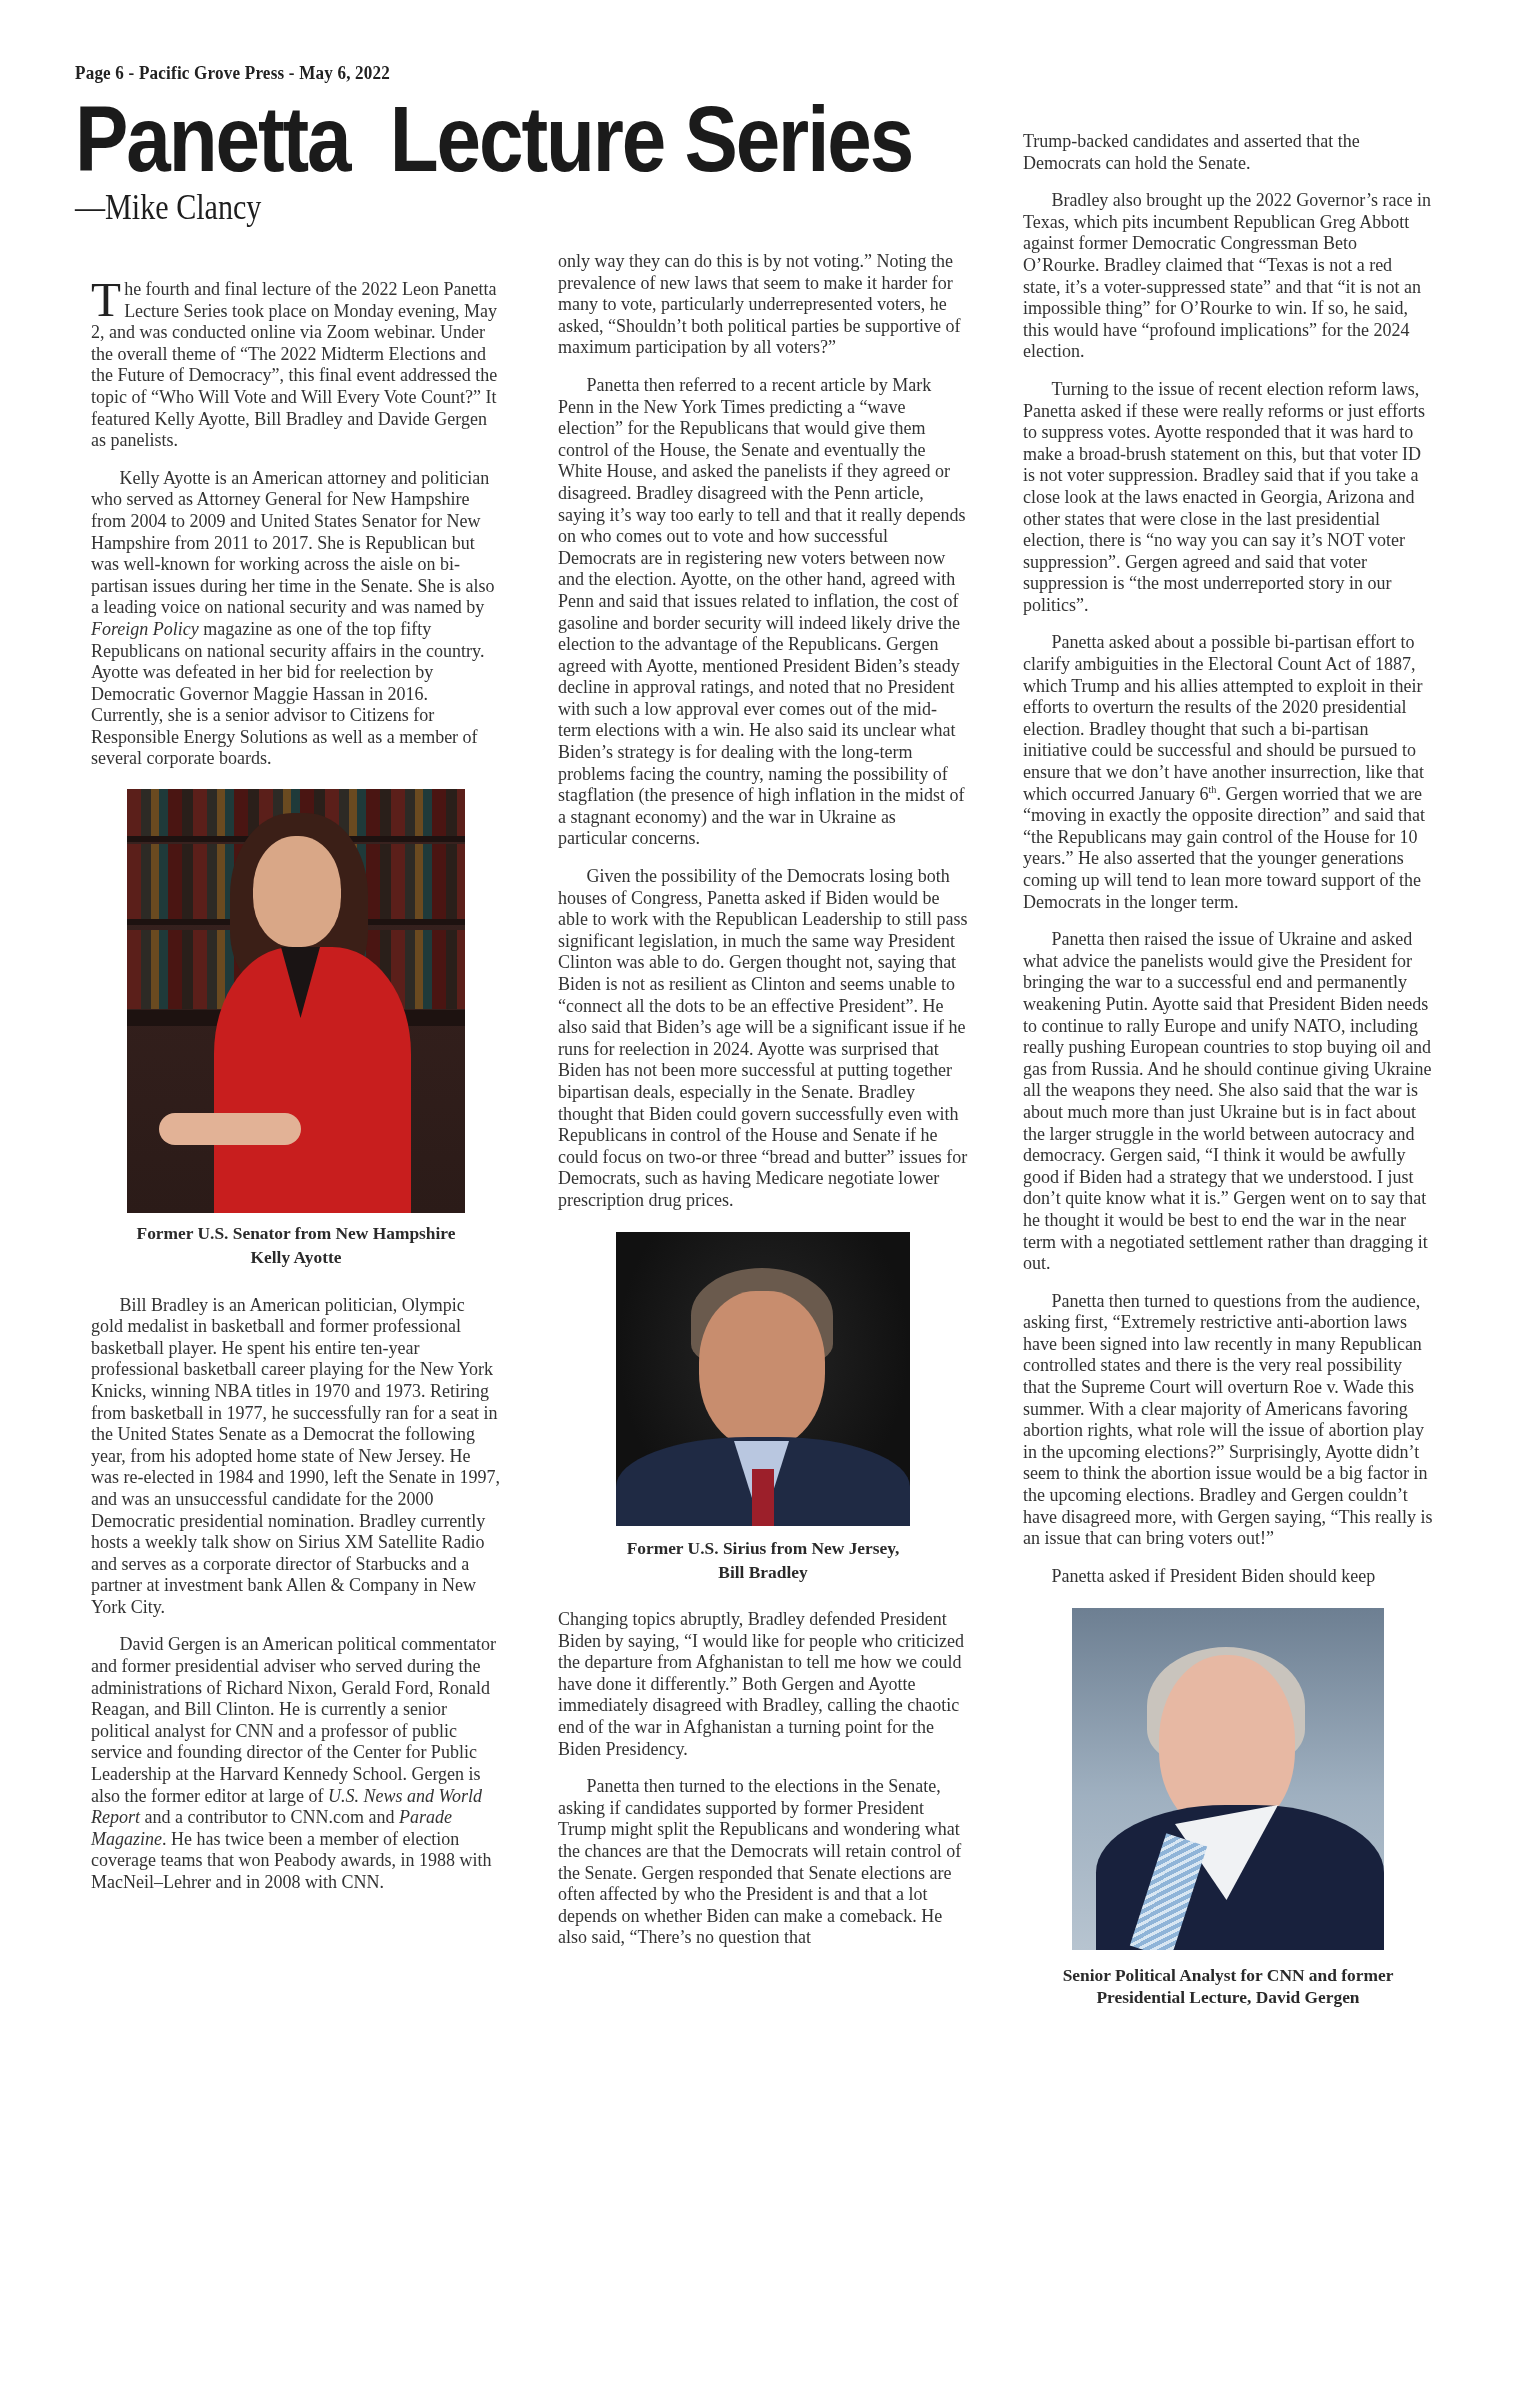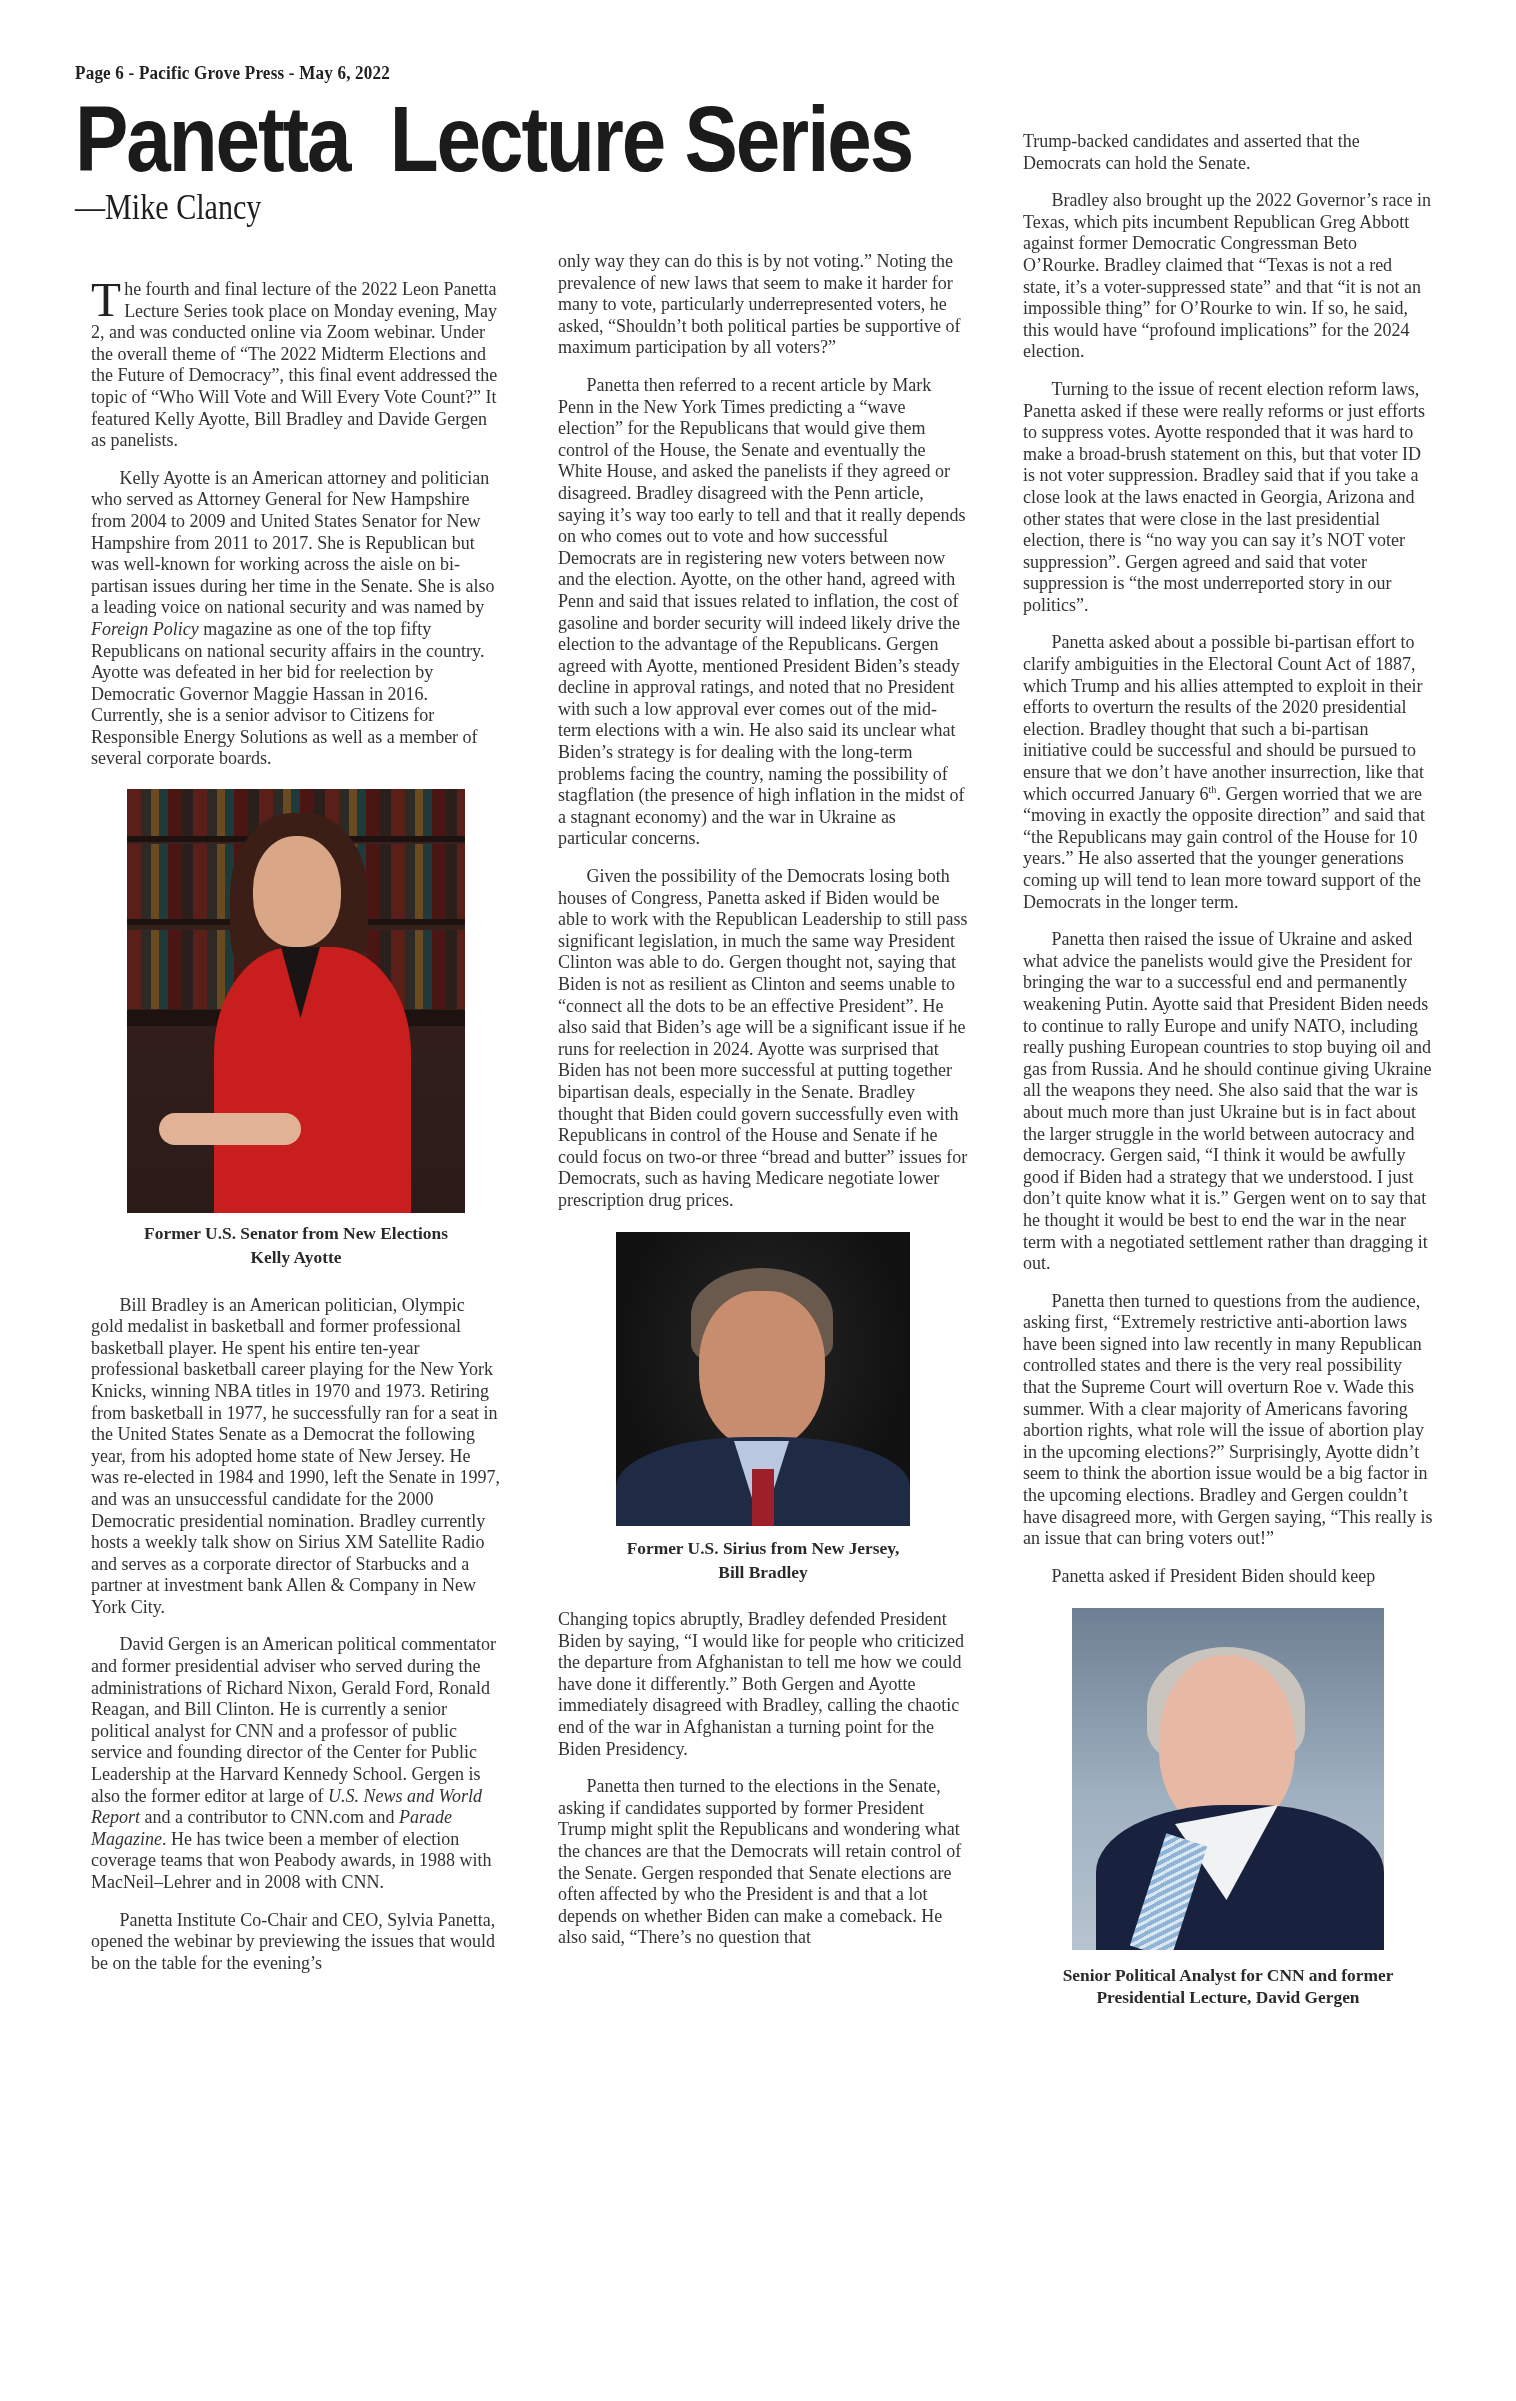--- a/index.html
+++ b/index.html
@@ -43,27 +43,26 @@
     <div class="shelf" style="top:130px;"></div>
     <div class="books" style="top:141px;height:79px;"></div>
     <div class="shelf" style="top:221px;height:16px;"></div>
     <div class="person" style="left:103px;top:24px;width:138px;height:182px;border-radius:45% 45% 35% 35%;background:#3b1f17;"></div>
     <div class="person" style="left:126px;top:47px;width:88px;height:111px;border-radius:48% 48% 45% 45%;background:#d9a787;"></div>
     <div class="person" style="left:87px;top:158px;width:197px;height:266px;border-radius:40% 40% 0 0;background:#c81e1e;"></div>
     <div class="person" style="left:154px;top:158px;width:39px;height:71px;background:#1a1414;clip-path:polygon(0 0,100% 0,50% 100%);"></div>
     <div class="person" style="left:32px;top:324px;width:142px;height:32px;border-radius:16px;background:#e2b296;"></div>
   </div>
   <div class="caption">
-    <div>Former U.S. Senator from New Elections</div>
+    <div>Former U.S. Senator from New Hampshire</div>
     <div>Kelly Ayotte</div>
   </div>
   <div style="height:9.5px"></div>
   <p>Bill Bradley is an American politician, Olympic gold medalist in basketball and former professional basketball player.  He spent his entire ten-year professional basketball career playing for the New York Knicks, winning NBA titles in 1970 and 1973.  Retiring from basketball in 1977, he successfully ran for a seat in the United States Senate as a Democrat the following year, from his adopted home state of New Jersey.  He was re-elected in 1984 and 1990, left the Senate in 1997, and was an unsuccessful candidate for the 2000 Democratic presidential nomination.  Bradley currently hosts a weekly talk show on Sirius XM Satellite Radio and serves as a corporate director of Starbucks and a partner at investment bank Allen &amp; Company in New York City.</p>
   <p><span>David Gergen is an American political commentator and former presidential adviser who served during the administrations of Richard Nixon, Gerald Ford, Ronald Reagan, and Bill Clinton.  He is currently a senior political analyst for CNN and a professor of public service and founding director of the Center for Public Leadership at the Harvard Kennedy School.  Gergen is also the former editor at large of </span><i>U.S. News and World Report</i><span> and a contributor to CNN.com and </span><i>Parade Magazine</i><span>.  He has twice been a member of election coverage teams that won Peabody awards, in 1988 with MacNeil–Lehrer and in 2008 with CNN.</span></p>
-  <p>Panetta Institute Co-Chair and CEO, Sylvia Panetta, opened the webinar by previewing the issues that would be on the table for the evening’s</p>
 </div>
 
 <div class="col col2">
   <p class="noindent">only way they can do this is by not voting.”  Noting the prevalence of new laws that seem to make it harder for many to vote, particularly underrepresented voters, he asked, “Shouldn’t both political parties be supportive of maximum participation by all voters?”</p>
   <p>Panetta then referred to a recent article by Mark Penn in the New York Times predicting a “wave election” for the Republicans that would give them control of the House, the Senate and eventually the White House, and asked the panelists if they agreed or disagreed.  Bradley disagreed with the Penn article, saying it’s way too early to tell and that it really depends on who comes out to vote and how successful Democrats are in registering new voters between now and the election.  Ayotte, on the other hand, agreed with Penn and said that issues related to inflation, the cost of gasoline and border security will indeed likely drive the election to the advantage of the Republicans.  Gergen agreed with Ayotte, mentioned President Biden’s steady decline in approval ratings, and noted that no President with such a low approval ever comes out of the mid-term elections with a win.  He also said its unclear what Biden’s strategy is for dealing with the long-term problems facing the country, naming the possibility of stagflation (the presence of high inflation in the midst of a stagnant economy) and the war in Ukraine as particular concerns.</p>
   <p>Given the possibility of the Democrats losing both houses of Congress, Panetta asked if Biden would be able to work with the Republican Leadership to still pass significant legislation, in much the same way President Clinton was able to do.  Gergen thought not, saying that Biden is not as resilient as Clinton and seems unable to “connect all the dots to be an effective President”.  He also said that Biden’s age will be a significant issue if he runs for reelection in 2024.  Ayotte was surprised that Biden has not been more successful at putting together bipartisan deals, especially in the Senate.  Bradley thought that Biden could govern successfully even with Republicans in control of the House and Senate if he could focus on two-or three “bread and butter” issues for Democrats, such as having Medicare negotiate lower prescription drug prices.</p>
 
   <div class="photo photo-2">
     <div class="person" style="left:75px;top:36px;width:142px;height:95px;border-radius:50% 50% 20% 20%;background:#6a5a4d;"></div>
     <div class="person" style="left:83px;top:59px;width:126px;height:158px;border-radius:45% 45% 48% 48%;background:#c88d6e;"></div>

